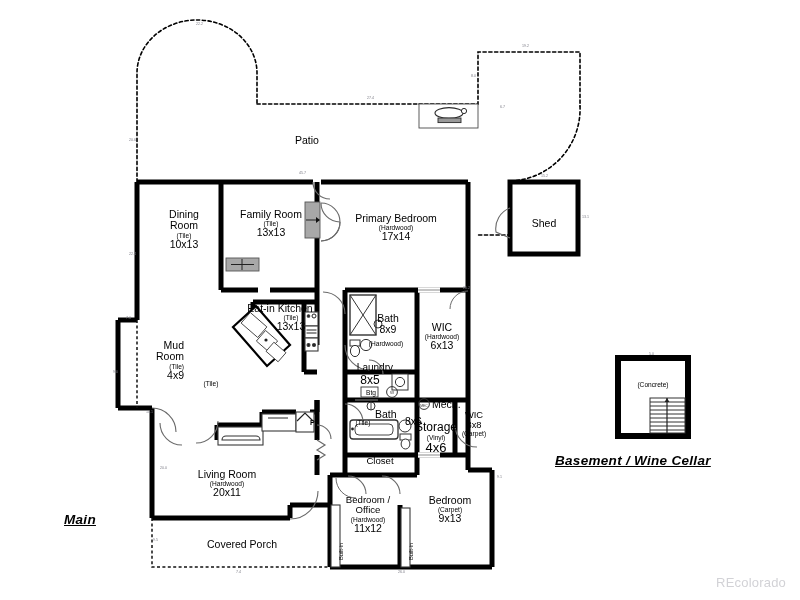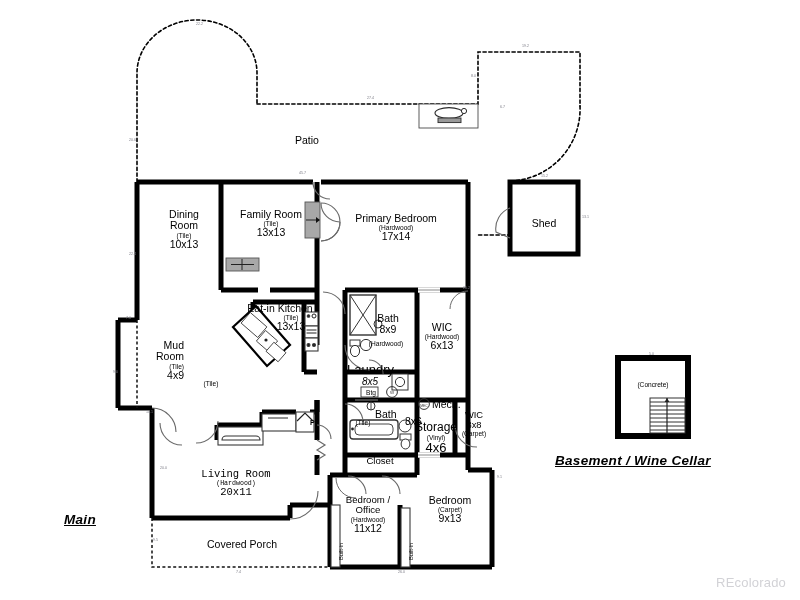--- a/index.html
+++ b/index.html
@@ -307,22 +307,22 @@
   </div>
   <div class="lbl rmat" style="left:358px;top:340px;width:56px;">(Hardwood)</div>
 
   <div class="lbl" style="left:414px;top:322px;width:56px;">
     <div class="rname">WIC</div>
     <div class="rmat">(Hardwood)</div>
     <div class="rdim">6x13</div>
   </div>
 
   <div class="lbl" style="left:347px;top:363px;width:46px;">
-    <div class="rname" style="font-size:13px;text-align:right;">Laundry</div>
-    <div class="rdim" style="font-size:10px;font-style:italic;">8x5</div>
+    <div class="rname" style="font-size:10px;text-align:right;">Laundry</div>
+    <div class="rdim" style="font-size:12px;">8x5</div>
   </div>
 
   <div class="lbl rname" style="left:432px;top:399px;width:38px;text-align:left;">Mech.</div>
 
   <div class="lbl rname" style="left:375px;top:409px;width:34px;text-align:left;">Bath</div>
   <div class="lbl rmat" style="left:350px;top:419px;width:26px;">(Tile)</div>
   <div class="lbl rdim" style="left:376px;top:416px;width:30px;text-align:left;margin-left:29px;">8x6</div>
 
   <div class="lbl" style="left:411px;top:421px;width:50px;">
     <div class="rname" style="font-size:12px;">Storage</div>
@@ -331,21 +331,21 @@
   </div>
 
   <div class="lbl" style="left:455px;top:410px;width:38px;">
     <div class="rname" style="font-size:9.4px;">WIC</div>
     <div class="rdim" style="font-size:9.4px;">3x8</div>
     <div class="rmat">(Carpet)</div>
   </div>
 
   <div class="lbl rname" style="left:355px;top:456px;width:50px;font-size:9.6px;">Closet</div>
 
-  <div class="lbl" style="left:188px;top:469px;width:96px;font-family:Liberation Mono, monospace;">
+  <div class="lbl" style="left:179px;top:469px;width:96px;">
     <div class="rname">Living Room</div>
     <div class="rmat">(Hardwood)</div>
     <div class="rdim">20x11</div>
   </div>
 
   <div class="lbl" style="left:337px;top:495px;width:62px;">
     <div class="rname" style="font-size:9.6px;">Bedroom /</div>
     <div class="rname" style="font-size:9.6px;">Office</div>
     <div class="rmat">(Hardwood)</div>
     <div class="rdim">11x12</div>

